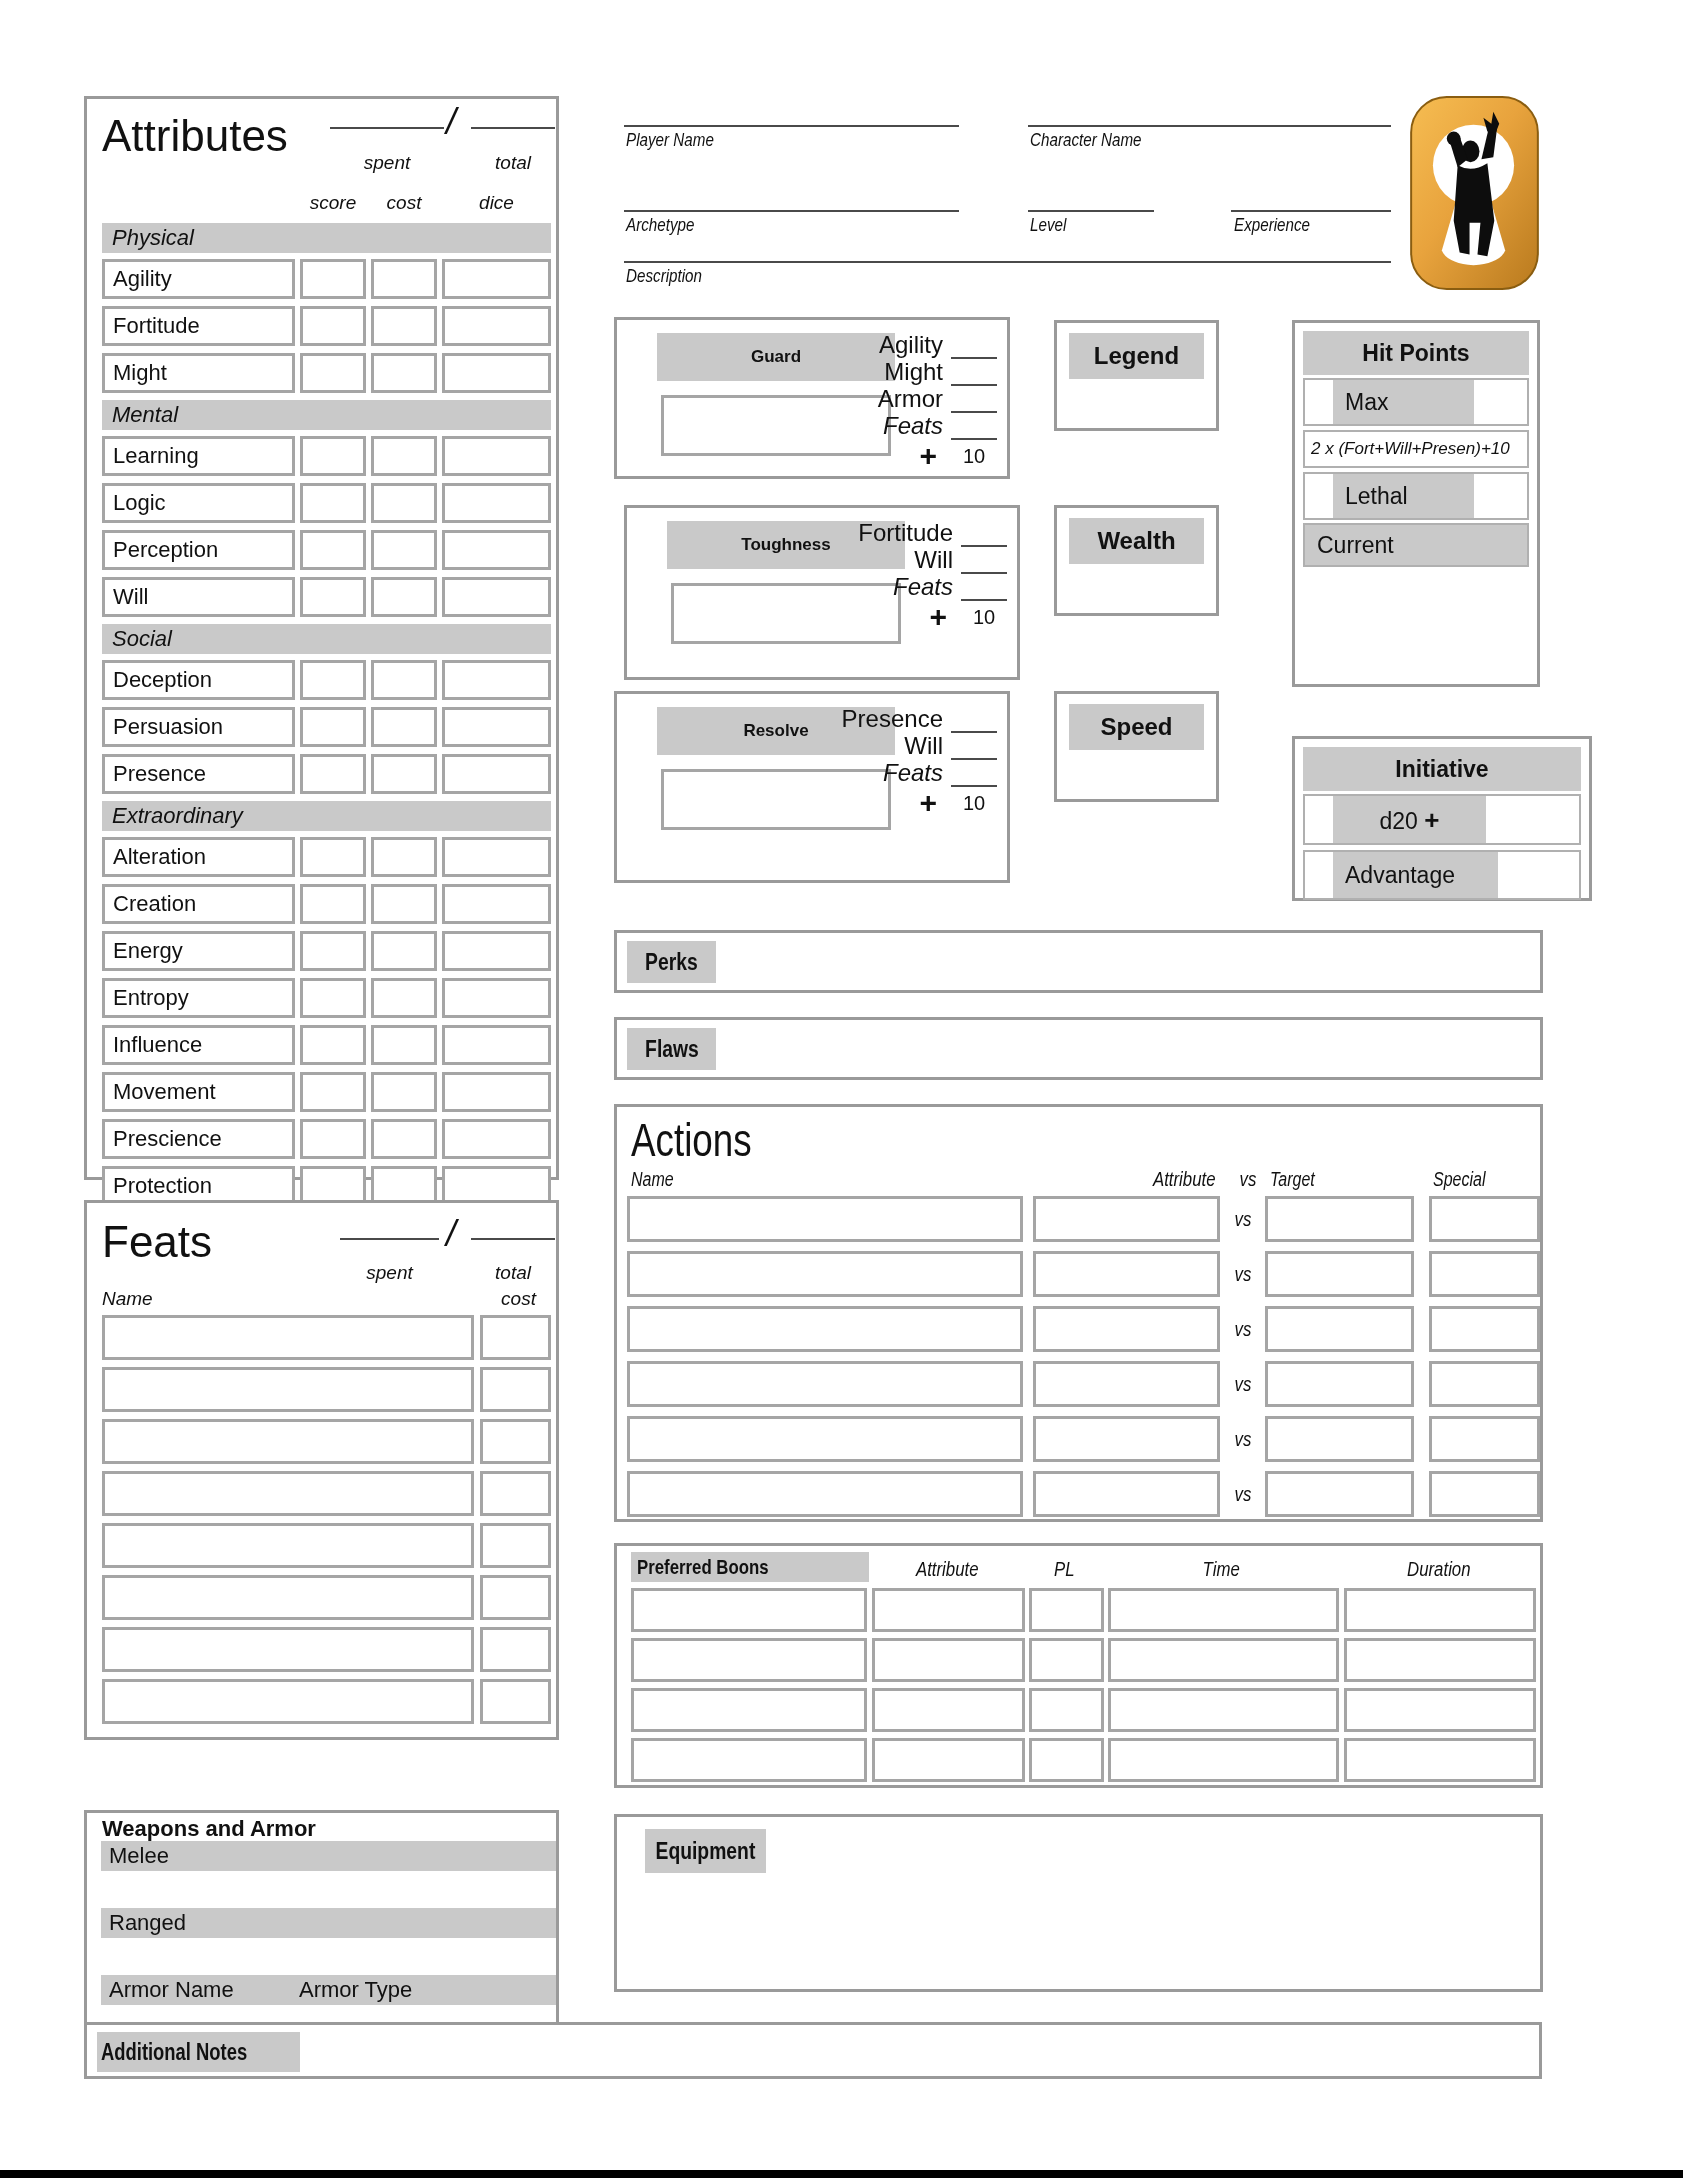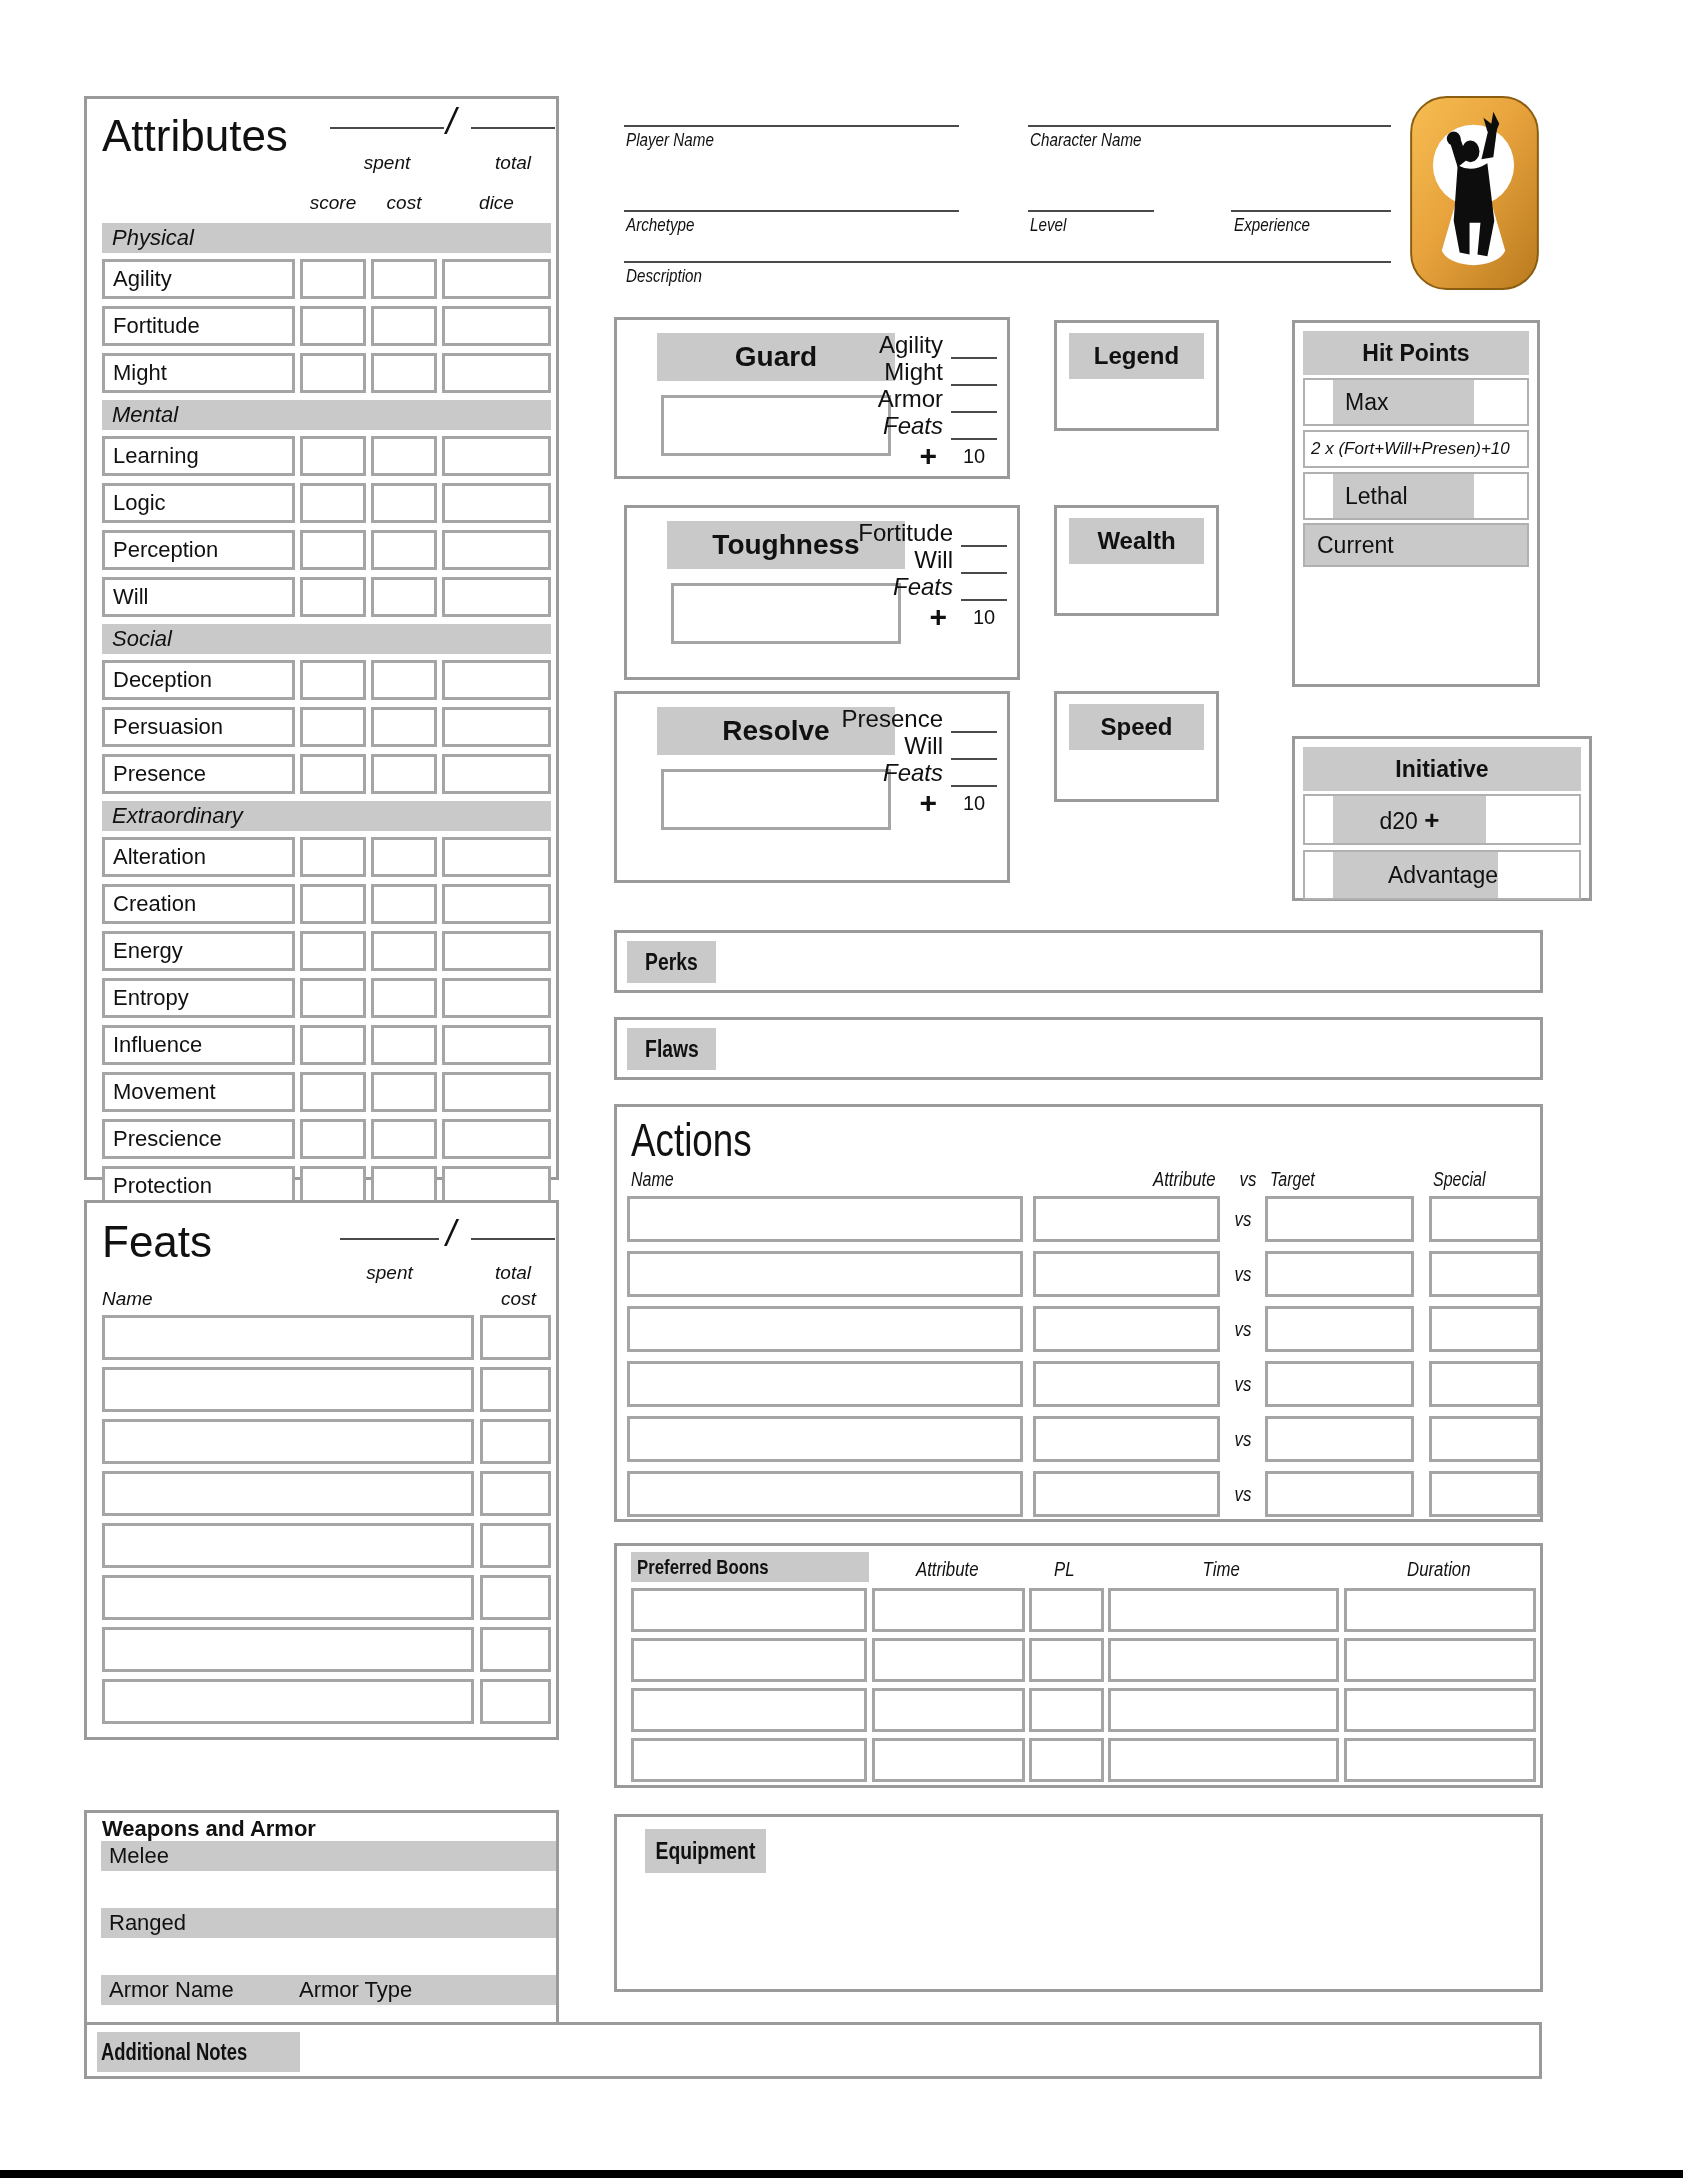--- a/index.html
+++ b/index.html
@@ -25,21 +25,21 @@
   .attr-row{display:flex;height:40px;margin-bottom:7px;}
   .attr-row .c-name{width:193px;font-size:22px;line-height:34px;padding-left:8px;}
   .attr-row .c-score,.attr-row .c-cost{width:66px;margin-left:5px;}
   .attr-row .c-dice{flex:1;margin-left:5px;}
   
   .feat-flow{position:absolute;left:15px;right:5px;top:112px;}
   .feat-row{display:flex;height:45px;margin-bottom:7px;}
   .feat-row .f-name{flex:1;}
   .feat-row .f-cost{width:71px;margin-left:6px;}
   
-  .d-chip{position:absolute;left:40px;top:13px;width:238px;height:48px;background:#c9c9c9;text-align:center;font-weight:bold;font-size:28px;line-height:48px;}
+  .d-chip{position:absolute;left:40px;top:13px;width:238px;height:48px;background:#c9c9c9;text-align:center;font-weight:bold;font-size:17px;line-height:48px;}
   .d-input{position:absolute;left:44px;top:75px;width:230px;height:61px;border:3px solid #a5a5a5;background:#fff;box-sizing:border-box;}
   .d-right{position:absolute;right:10px;top:12px;width:158px;}
   .d-comp{display:flex;justify-content:flex-end;align-items:flex-end;height:27px;font-size:24px;}
   .d-line{width:46px;height:22px;border-bottom:2px solid #4a4a4a;margin-left:8px;}
   .d-plus{display:flex;justify-content:flex-end;align-items:center;height:32px;}
   .d-plus .plus{font-weight:900;font-size:30px;margin-right:6px;}
   .d-plus .base{width:46px;text-align:center;font-size:20px;margin-left:8px;}
   
   .r-chip{position:absolute;left:12px;right:12px;top:10px;height:46px;background:#c9c9c9;text-align:center;font-weight:bold;font-size:24px;line-height:46px;}
   
@@ -341,21 +341,21 @@
   <div class="abs" style="left:8px;right:8px;top:248px;bottom:8px;"></div>
 </div>
 
 <div class="panel" style="left:1292px;top:736px;width:300px;height:165px;">
   <div class="hp-head">Initiative</div>
   <div class="hp-row" style="top:55px;height:51px;">
     <div class="hp-lab" style="width:153px;line-height:48px;text-align:center;"><span>d20</span> <span class="b" style="font-weight:900;font-size:26px;">+</span></div>
     <div class="hp-in"></div>
   </div>
   <div class="hp-row" style="top:111px;height:50px;">
-    <div class="hp-lab" style="width:153px;line-height:46px;padding-left:12px;text-align:right;">Advantage</div>
+    <div class="hp-lab" style="width:153px;line-height:46px;padding-left:12px;">Advantage</div>
     <div class="hp-in"></div>
   </div>
 </div>
 
 <div class="panel" style="left:614px;top:930px;width:929px;height:63px;">
   <div class="abs gray" style="left:10px;top:8px;width:89px;height:42px;text-align:center;line-height:42px;font-weight:bold;font-size:23px;"><span class="nrc">Perks</span></div>
   <div class="abs" style="left:104px;top:4px;right:4px;bottom:4px;"></div>
 </div>
 <div class="panel" style="left:614px;top:1017px;width:929px;height:63px;">
   <div class="abs gray" style="left:10px;top:8px;width:89px;height:42px;text-align:center;line-height:42px;font-weight:bold;font-size:23px;"><span class="nrc">Flaws</span></div>

